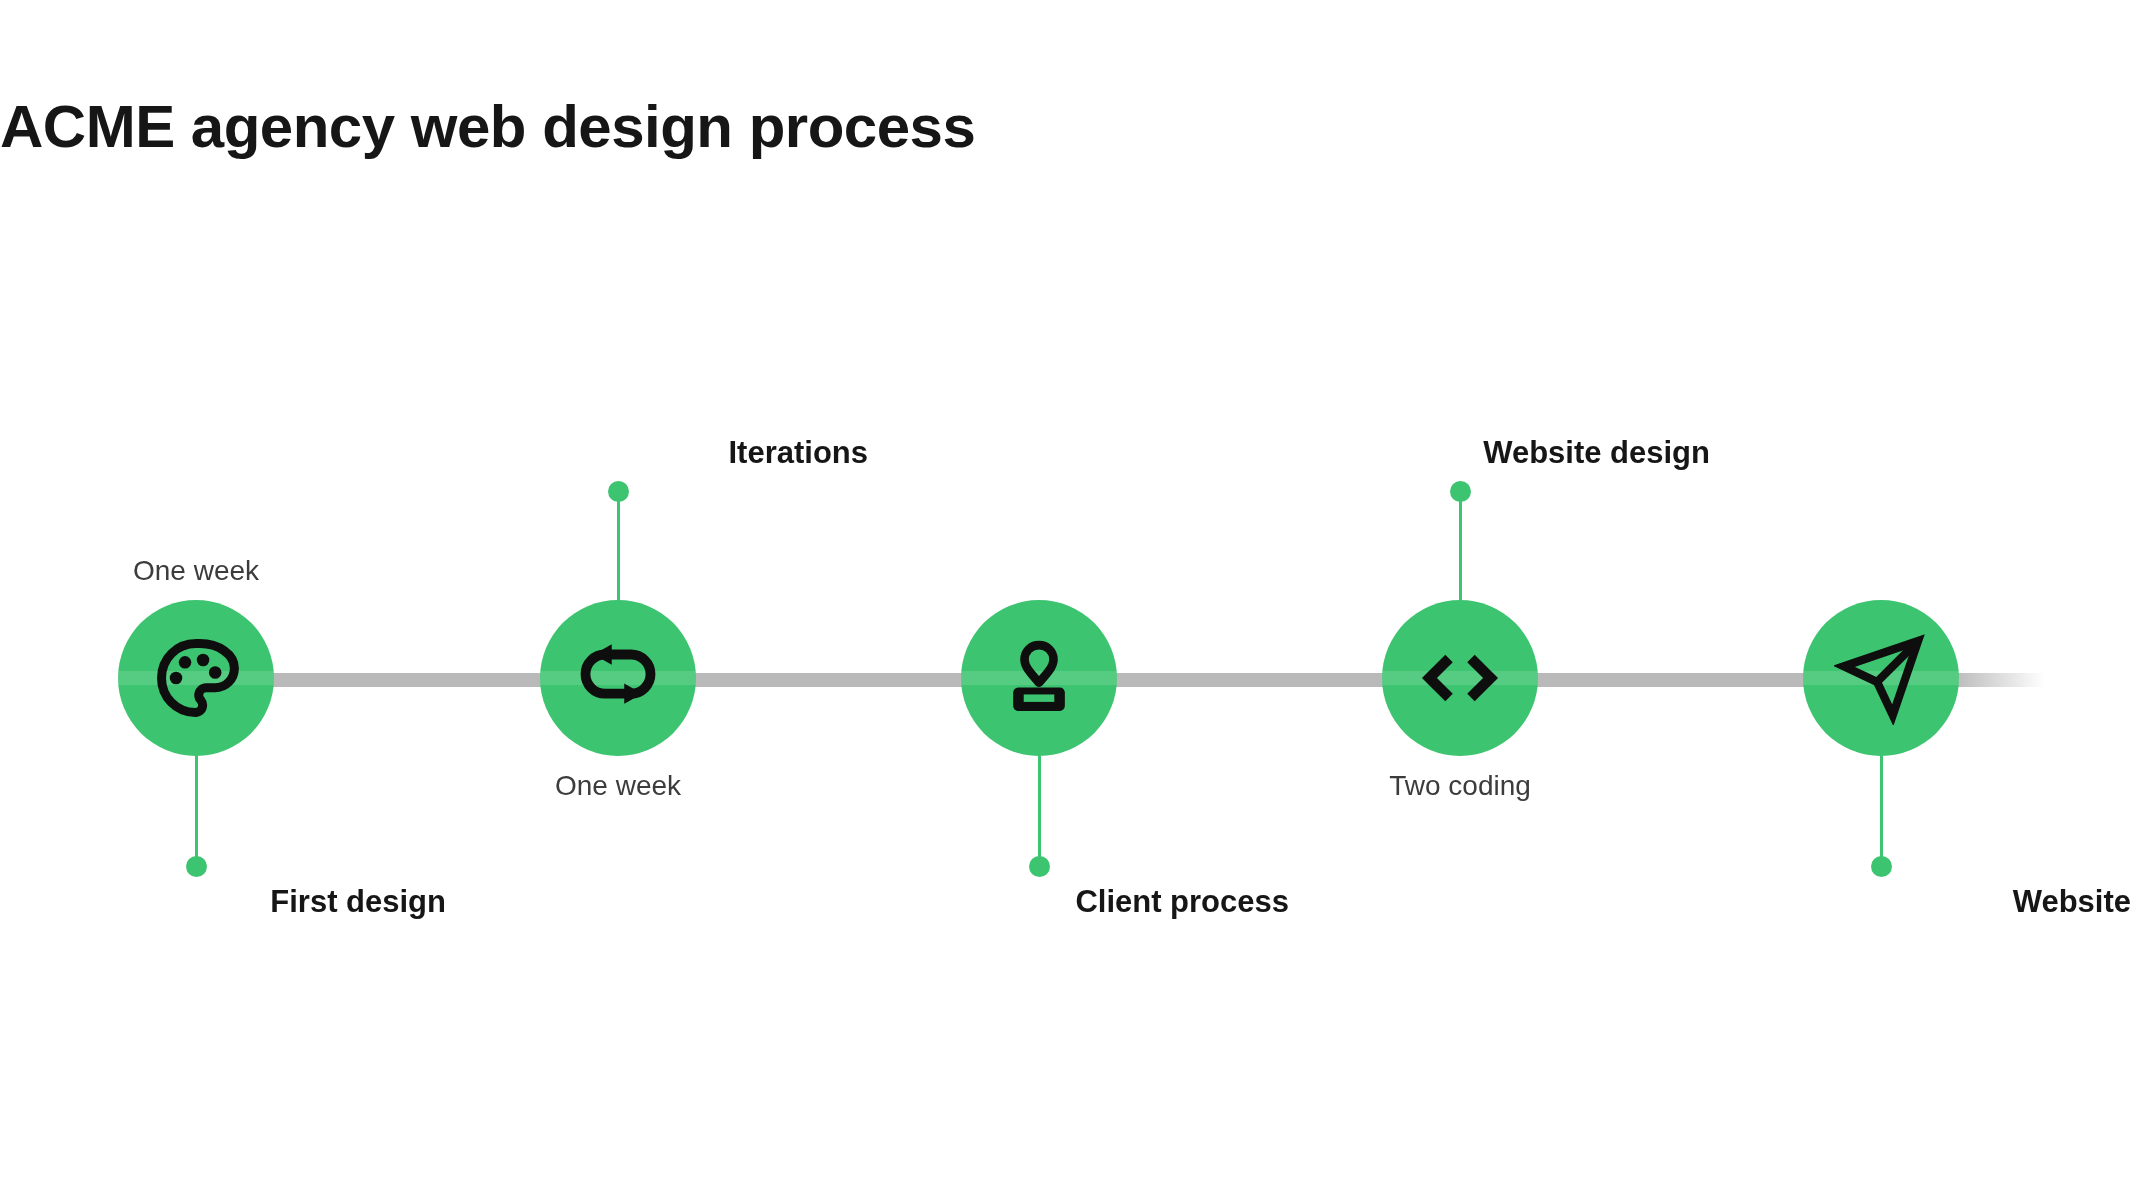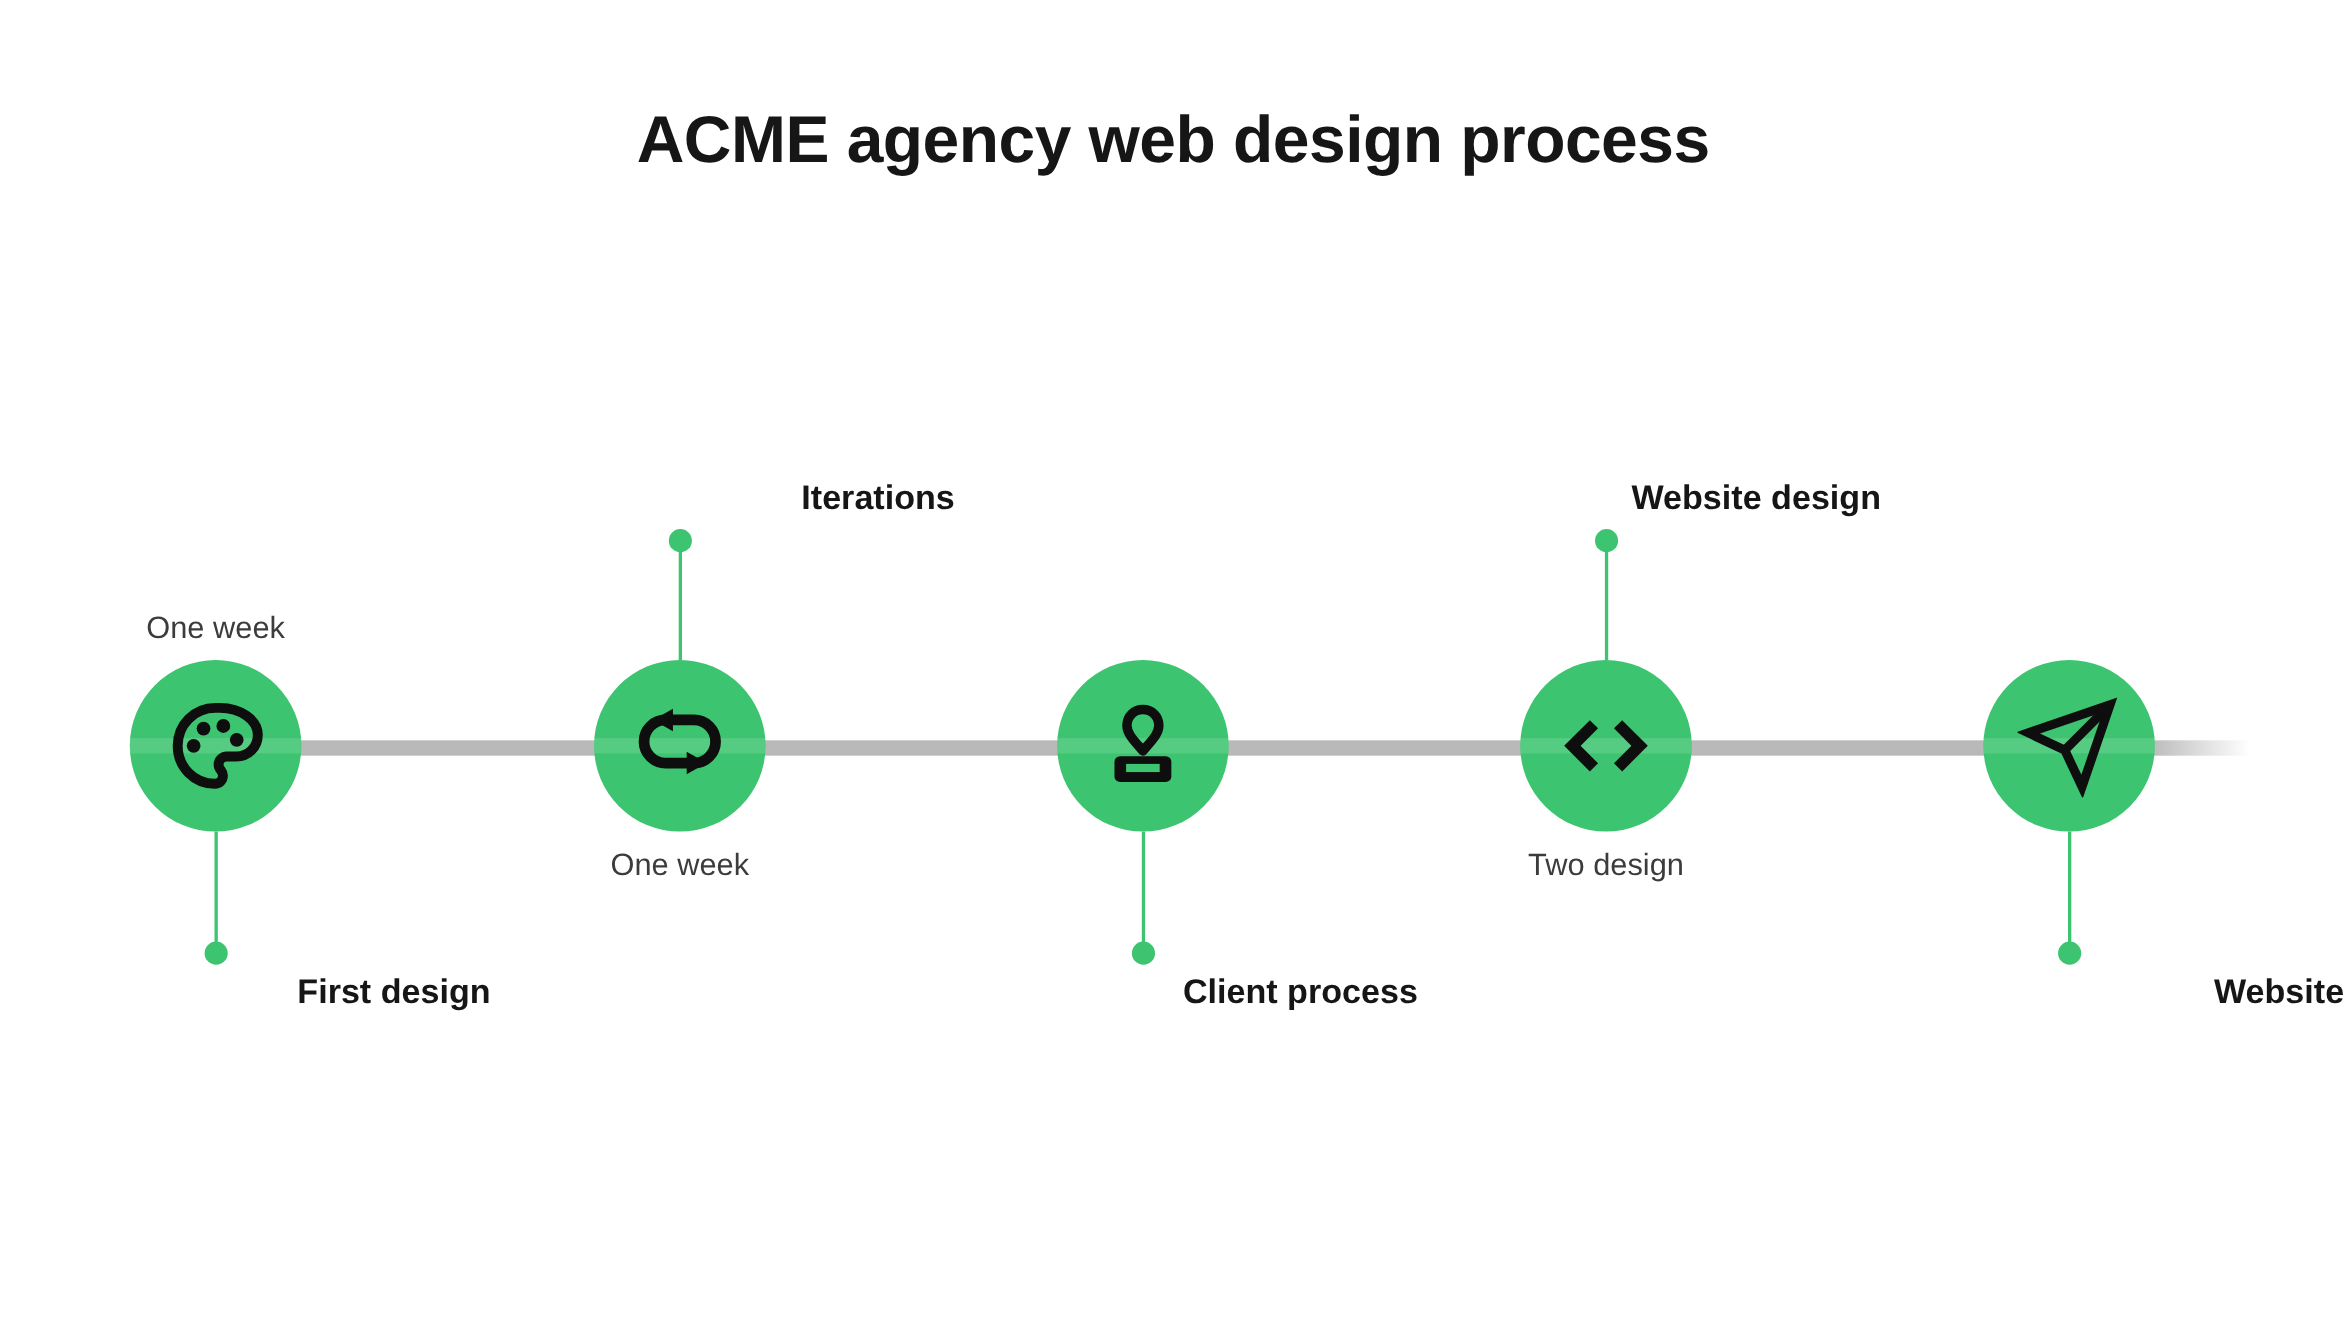--- a/index.html
+++ b/index.html
@@ -1,21 +1,21 @@
 <!DOCTYPE html>
 <html style="--accent: #3dc470; --bar: #b9b9b9; --label: #161616; --duration: #3c3c3c;"><head>
 <meta charset="utf-8">
 <style>
   * { margin:0; padding:0; box-sizing:border-box; }
   html,body { width:2133px; height:1200px; background:#ffffff; overflow:hidden;
               font-family:"Liberation Sans", sans-serif; }
   #stage { position:relative; width:2133px; height:1200px; }
 
   .page-title { position:absolute; top:92px; left:0; width:100%;
-                text-align:center; font-size:60px; font-weight:700;
+                text-align:left; font-size:60px; font-weight:700;
                 letter-spacing:-0.5px; color:var(--label, #161616); }
 
   .bar { position:absolute; left:196px; top:673px; width:1849px; height:14px;
          z-index:1;
          background:linear-gradient(to right,
             var(--bar, #b9b9b9) 0%, var(--bar, #b9b9b9) 95%,
             rgba(185,185,185,0) 100%); }
 
   .node { position:absolute; top:678px; width:0; height:0; }
 
@@ -104,21 +104,21 @@
         <div class="label above">Website design</div>
         <div class="connector above">
           <div class="dot"></div>
         </div>
         <div class="circle">
           <svg viewBox="0 0 24 24" fill="none" stroke="#0e0e0e" stroke-width="2.7" stroke-linecap="butt" stroke-linejoin="miter">
             <path d="M9.2 7 L4.2 12 L9.2 17"></path>
             <path d="M14.8 7 L19.8 12 L14.8 17"></path>
           </svg>
         </div>
-        <div class="duration below">Two design</div>
+        <div class="duration below">Two coding</div>
       </div>
       <div class="node" style="left: 1881px;">
         <div class="label below">Website</div>
         <div class="connector below">
           <div class="dot"></div>
         </div>
         <div class="circle">
           <svg viewBox="0 0 24 24" fill="none" stroke="#0e0e0e" stroke-width="2.1" stroke-linecap="butt" stroke-linejoin="miter">
             <path d="M21.5 2.5 L11 13"></path>
             <path d="M21.5 2.5 L15 21.5 L11 13 L2.5 9 Z"></path>

